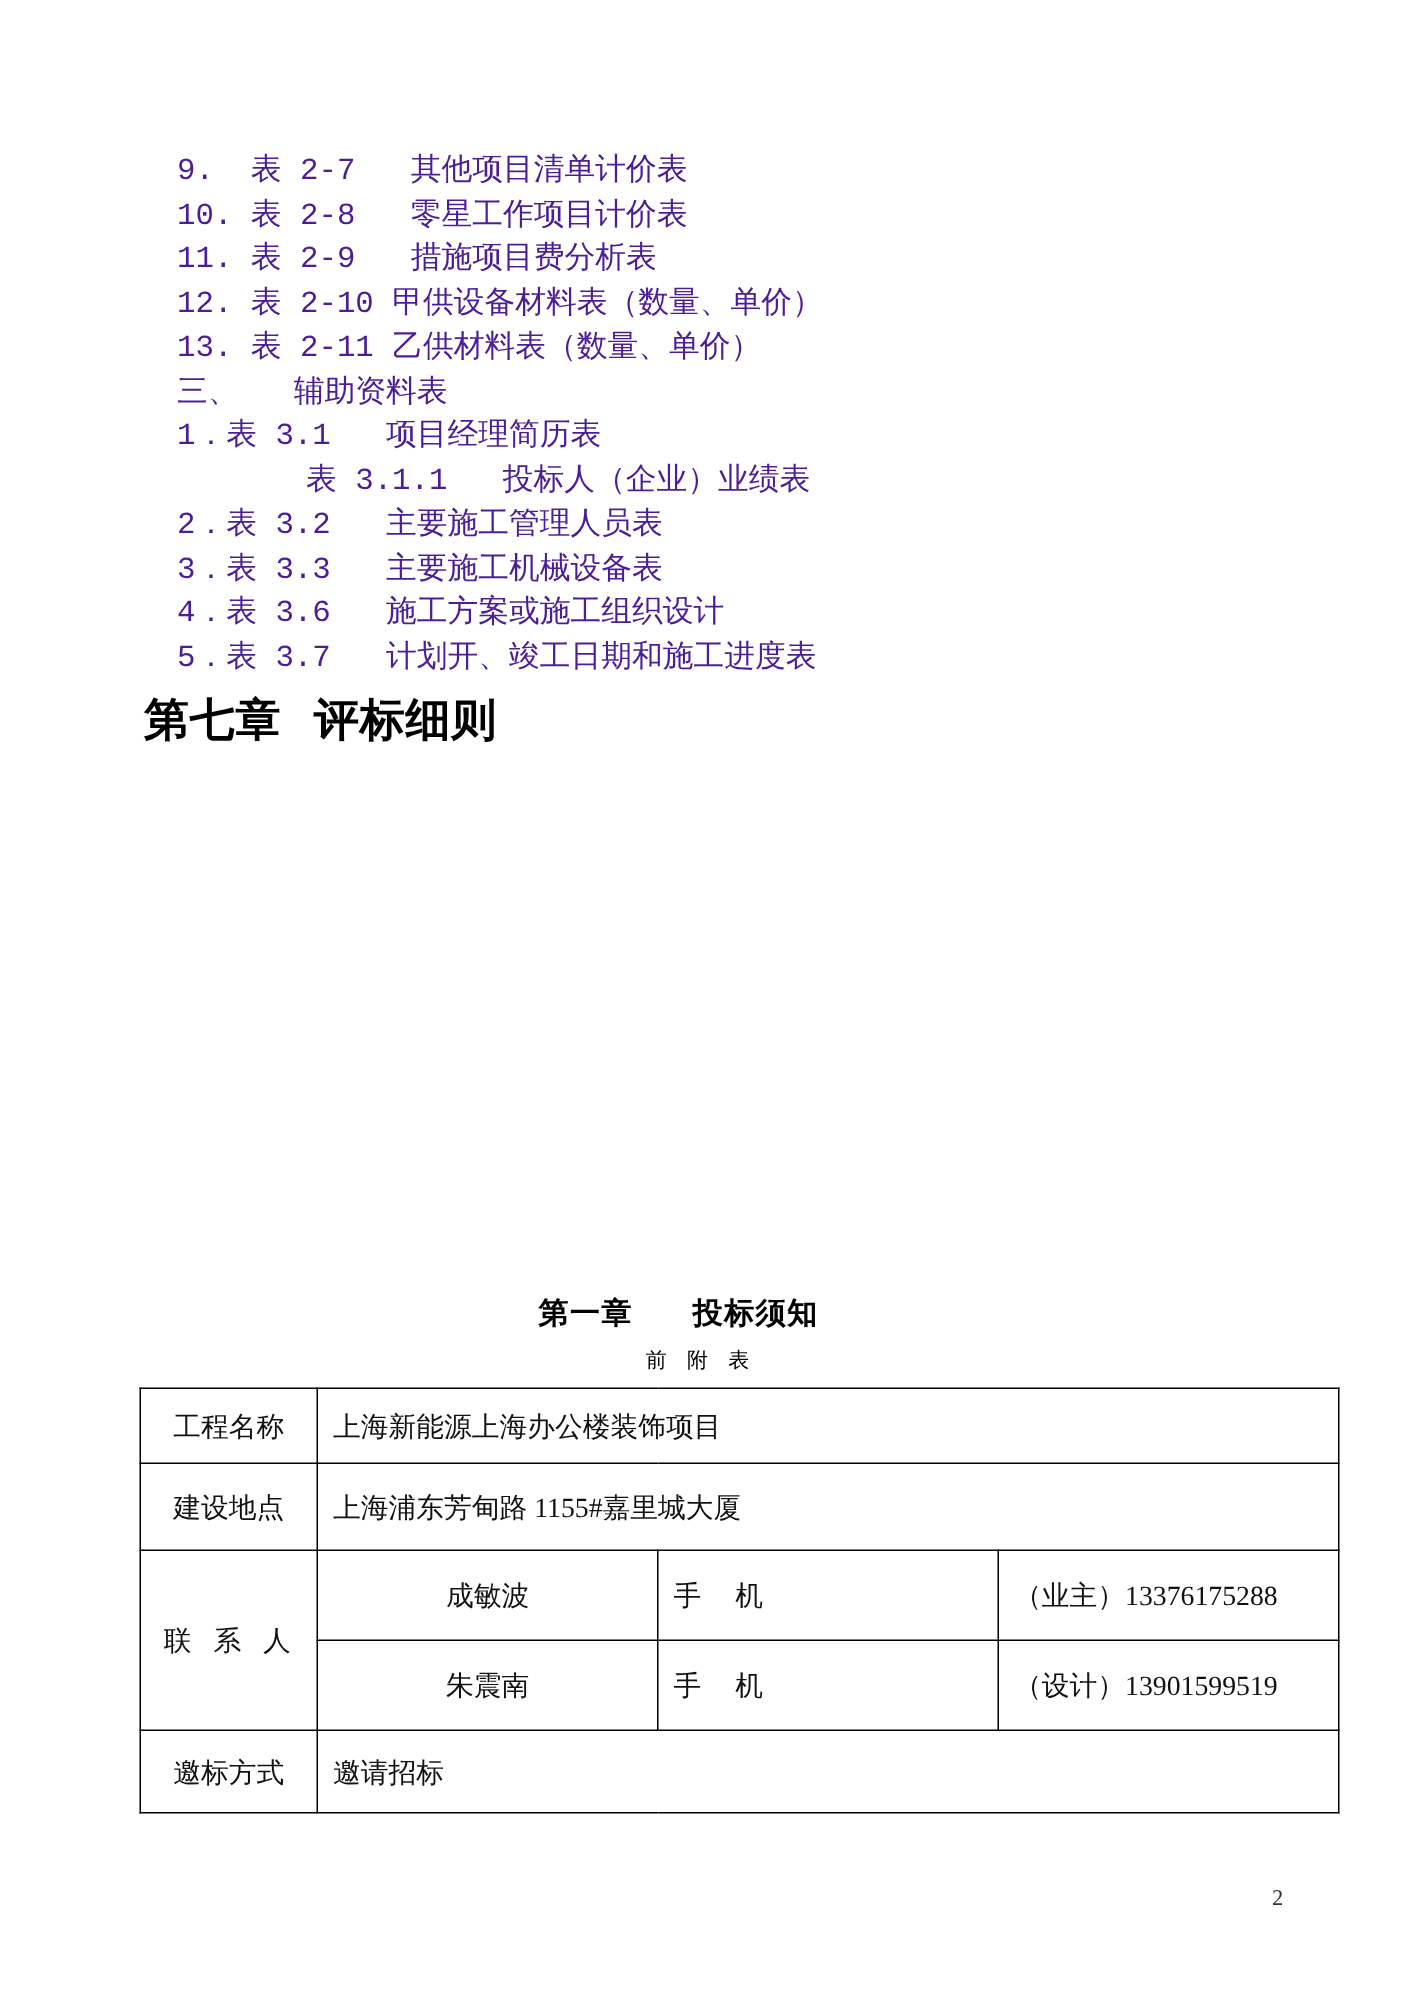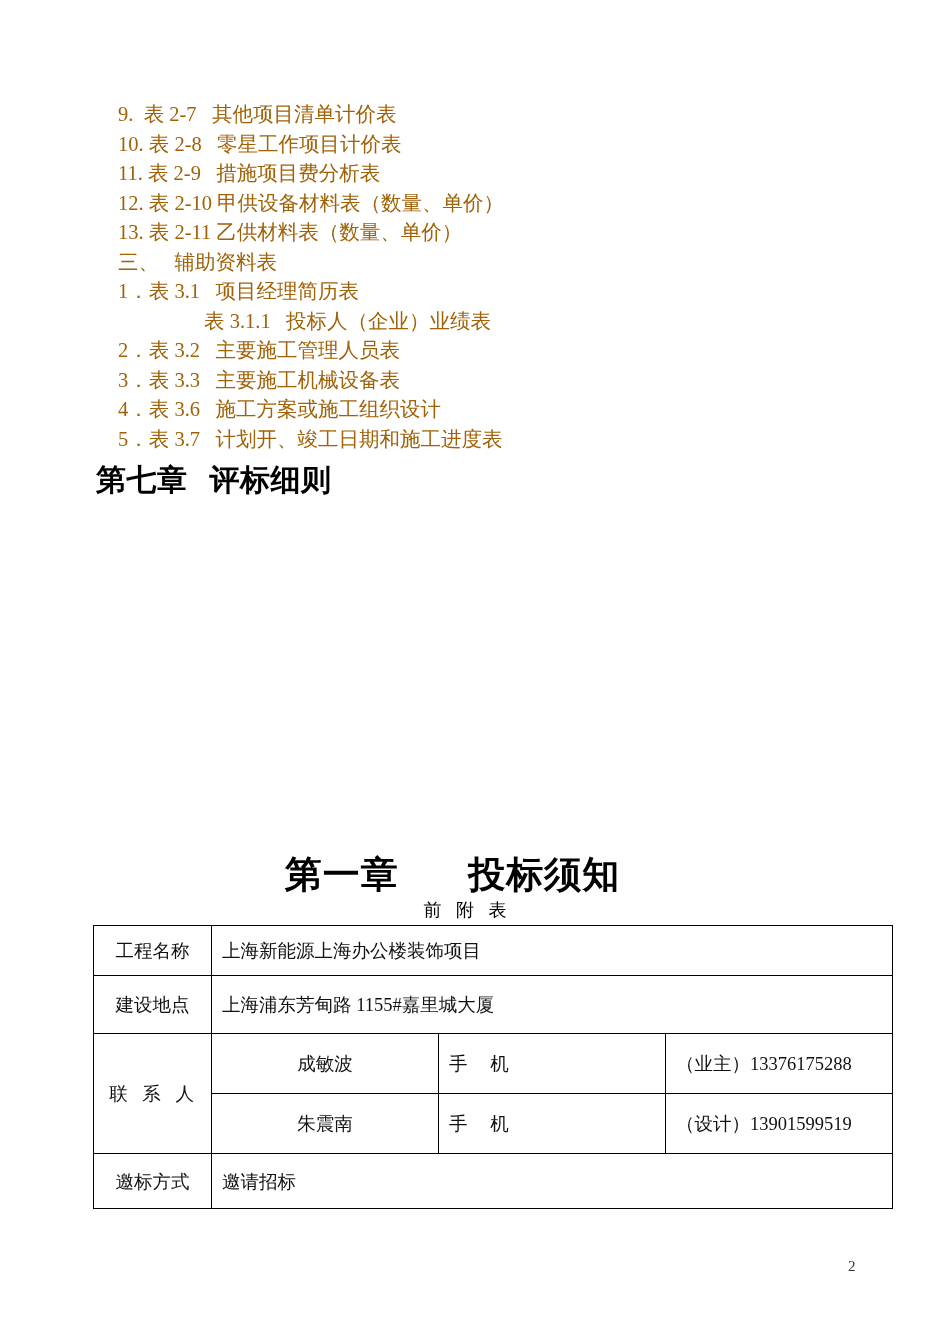--- a/index.html
+++ b/index.html
@@ -18,25 +18,25 @@
   }
 
   
   .toc {
     position: absolute;
     left: 118px;
     top: 100px;
     width: 720px;
   }
   .toc-line {
-    font-family: Liberation Serif, serif;
+    font-family: Liberation Mono, monospace;
     font-size: 20.5px;
     line-height: 29.5px;
     white-space: pre;
-    color: #a16207;
+    color: #4c1d95;
   }
   .toc-line.indent {
     padding-left: 86px;
   }
 
   
   .chapter-heading {
     position: absolute;
     left: 96px;
     top: 460px;
@@ -51,29 +51,29 @@
   .title-block {
     position: absolute;
     left: 0;
     top: 858px;
     width: 950px;
     text-align: center;
   }
   .main-title {
     font-family: "DejaVu Sans", "Liberation Sans", sans-serif;
     font-weight: bold;
-    font-size: 37px;
+    font-size: 20px;
     letter-spacing: 1px;
     white-space: pre;
     line-height: 34px;
     padding-right: 45px;
   }
   .sub-title {
     font-family: "Liberation Serif", "DejaVu Serif", serif;
-    font-size: 18px;
+    font-size: 14px;
     letter-spacing: 5px;
     margin-top: 6px;
     padding-right: 30px;
     white-space: pre;
     padding-left: 15px;
   }
 
   
   .front-table {
     position: absolute;

